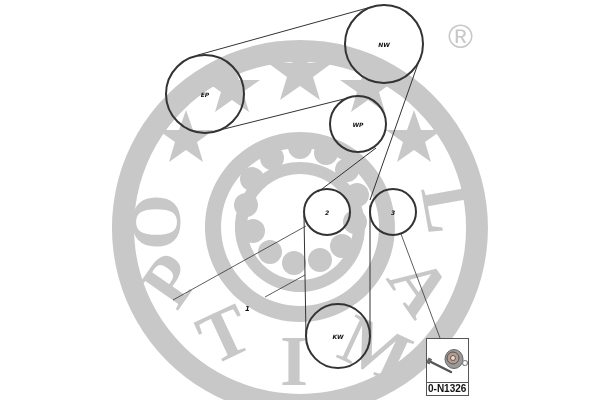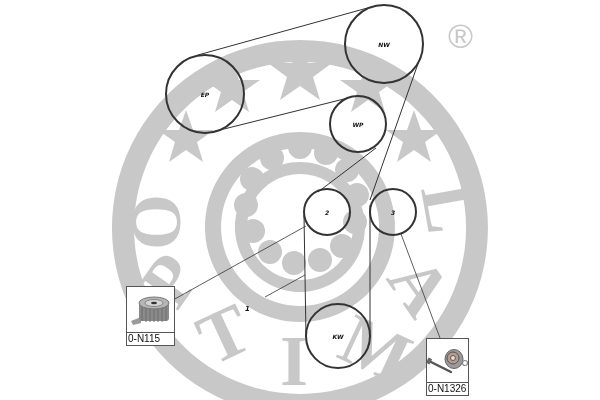--- a/index.html
+++ b/index.html
@@ -86,44 +86,23 @@
     <g stroke="#333" stroke-width="0.8" fill="none">
       <line x1="173" y1="300" x2="306" y2="226"></line>
       <line x1="265" y1="297" x2="305" y2="275"></line>
       <line x1="401" y1="234" x2="440" y2="338"></line>
     </g>
 
     <text class="callout-label" x="245" y="311">1</text>
   </svg>
 
   
-  <div class="part-box" style="left:126px; top:286px; width:47px; height:58px;">
-    <div class="part-img">
-      <svg width="47" height="46" viewBox="0 0 47 46">
-        <path d="M4,34 L14,30 L14,36 L6,38 Z" fill="#9a9a9a"></path>
-        <rect x="12" y="14" width="30" height="20" rx="3" fill="#8a8a8a"></rect>
-        <g stroke="#6e6e6e" stroke-width="1">
-          <line x1="15" y1="18" x2="15" y2="34"></line>
-            <line x1="19" y1="18" x2="19" y2="35"></line>
-          <line x1="23" y1="18" x2="23" y2="35"></line>
-            <line x1="27" y1="18" x2="27" y2="35"></line>
-          <line x1="31" y1="18" x2="31" y2="35"></line>
-            <line x1="35" y1="18" x2="35" y2="35"></line>
-          <line x1="39" y1="18" x2="39" y2="34"></line>
-        </g>
-        <ellipse cx="27" cy="16" rx="15" ry="6" fill="#b5b5b5" stroke="#777" stroke-width="1"></ellipse>
-        <ellipse cx="27" cy="16" rx="9" ry="3.5" fill="#d5d5d5" stroke="#777" stroke-width="0.8"></ellipse>
-        <ellipse cx="27" cy="16" rx="3" ry="1.3" fill="#333"></ellipse>
-      </svg>
-    </div>
-    <div class="part-code">0-N115</div>
-  </div>
 
   
-  <div class="part-box" style="left:426px; top:338px; width:41px; height:56px;">
+  <div class="part-box" style="left:426px; top:338px; width:41px; height:56px;font-weight:bold;">
     <div class="part-img">
       <svg width="41" height="44" viewBox="0 0 41 44">
         <line x1="2" y1="22" x2="24" y2="33" stroke="#555" stroke-width="2.5" stroke-linecap="round"></line>
         <rect x="0" y="19" width="4" height="6" fill="#666" transform="rotate(27 2 22)"></rect>
         <ellipse cx="27" cy="20" rx="9" ry="9.5" fill="#9b9b9b" stroke="#666" stroke-width="1"></ellipse>
         <ellipse cx="26" cy="19" rx="6" ry="6" fill="#b89a8a" stroke="#555" stroke-width="1"></ellipse>
         <ellipse cx="26" cy="19" rx="2.5" ry="2.5" fill="#ddd" stroke="#444" stroke-width="0.8"></ellipse>
         <circle cx="38" cy="24" r="2.5" fill="none" stroke="#888" stroke-width="1.2"></circle>
       </svg>
     </div>

